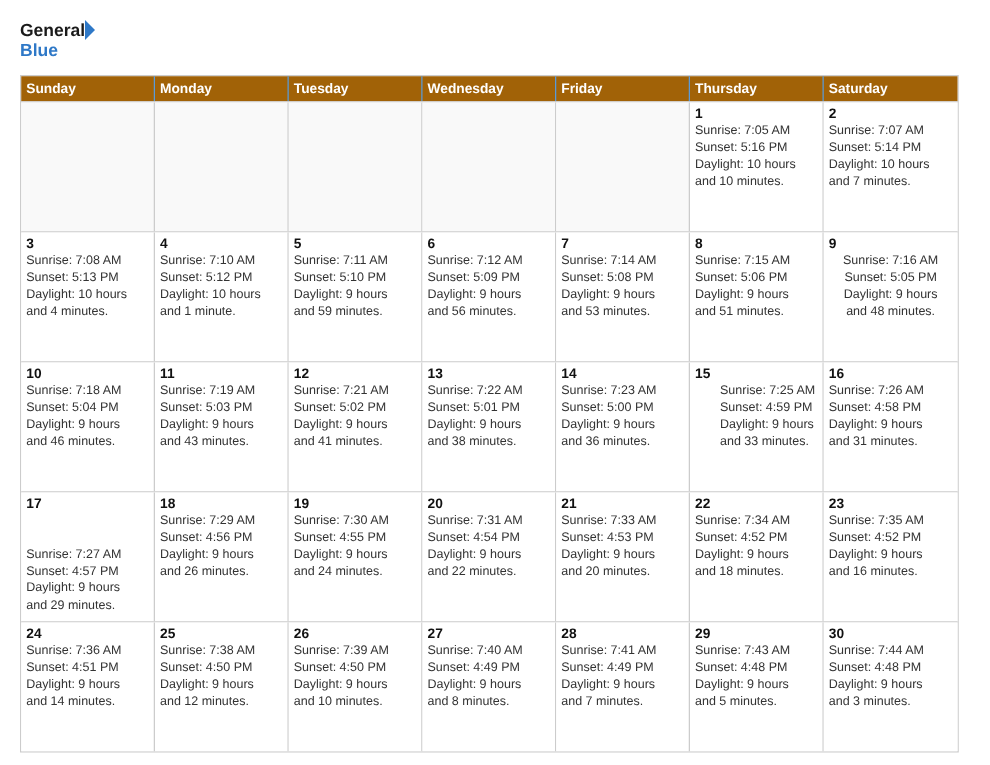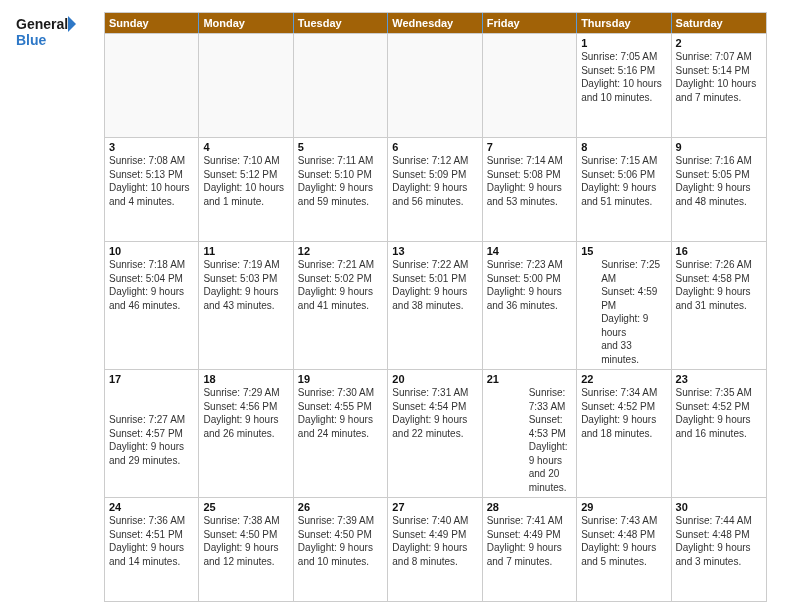--- a/index.html
+++ b/index.html
@@ -8,22 +8,21 @@
       background: #fff;
       width: 792px;
       height: 612px;
       overflow: hidden;
     }
     .page {
       width: 783px;
       height: 612px;
       padding: 12px 16px 10px 16px;
       display: flex;
-      flex-direction: row;
-      gap: 28px;
+      flex-direction: column;
     }
     .header {
       display: flex;
       justify-content: space-between;
       align-items: flex-start;
       margin-bottom: 8px;
     }
     .logo {
       display: flex;
       align-items: center;
@@ -191,21 +190,21 @@
           </div>
           <div class="cal-cell">
             <div class="day-number">8</div>
             <div class="day-info" style="white-space: pre-line;">Sunrise: 7:15 AM
 Sunset: 5:06 PM
 Daylight: 9 hours
 and 51 minutes.</div>
           </div>
           <div class="cal-cell">
             <div class="day-number">9</div>
-            <div class="day-info" style="white-space: pre-line;">Sunrise: 7:16 AM
+            <div class="day-info" style="white-space: pre-line; text-align: center;">Sunrise: 7:16 AM
 Sunset: 5:05 PM
 Daylight: 9 hours
 and 48 minutes.</div>
           </div>
         </div>
         <div class="cal-row">
           <div class="cal-cell">
             <div class="day-number">10</div>
             <div class="day-info" style="white-space: pre-line;">Sunrise: 7:18 AM
 Sunset: 5:04 PM
@@ -279,21 +278,21 @@
           </div>
           <div class="cal-cell">
             <div class="day-number">20</div>
             <div class="day-info" style="white-space: pre-line;">Sunrise: 7:31 AM
 Sunset: 4:54 PM
 Daylight: 9 hours
 and 22 minutes.</div>
           </div>
           <div class="cal-cell">
             <div class="day-number">21</div>
-            <div class="day-info" style="white-space: pre-line; margin-left: 42px;">Sunrise: 7:33 AM
+            <div class="day-info" style="white-space: pre-line;">Sunrise: 7:33 AM
 Sunset: 4:53 PM
 Daylight: 9 hours
 and 20 minutes.</div>
           </div>
           <div class="cal-cell">
             <div class="day-number">22</div>
             <div class="day-info" style="white-space: pre-line;">Sunrise: 7:34 AM
 Sunset: 4:52 PM
 Daylight: 9 hours
 and 18 minutes.</div>

